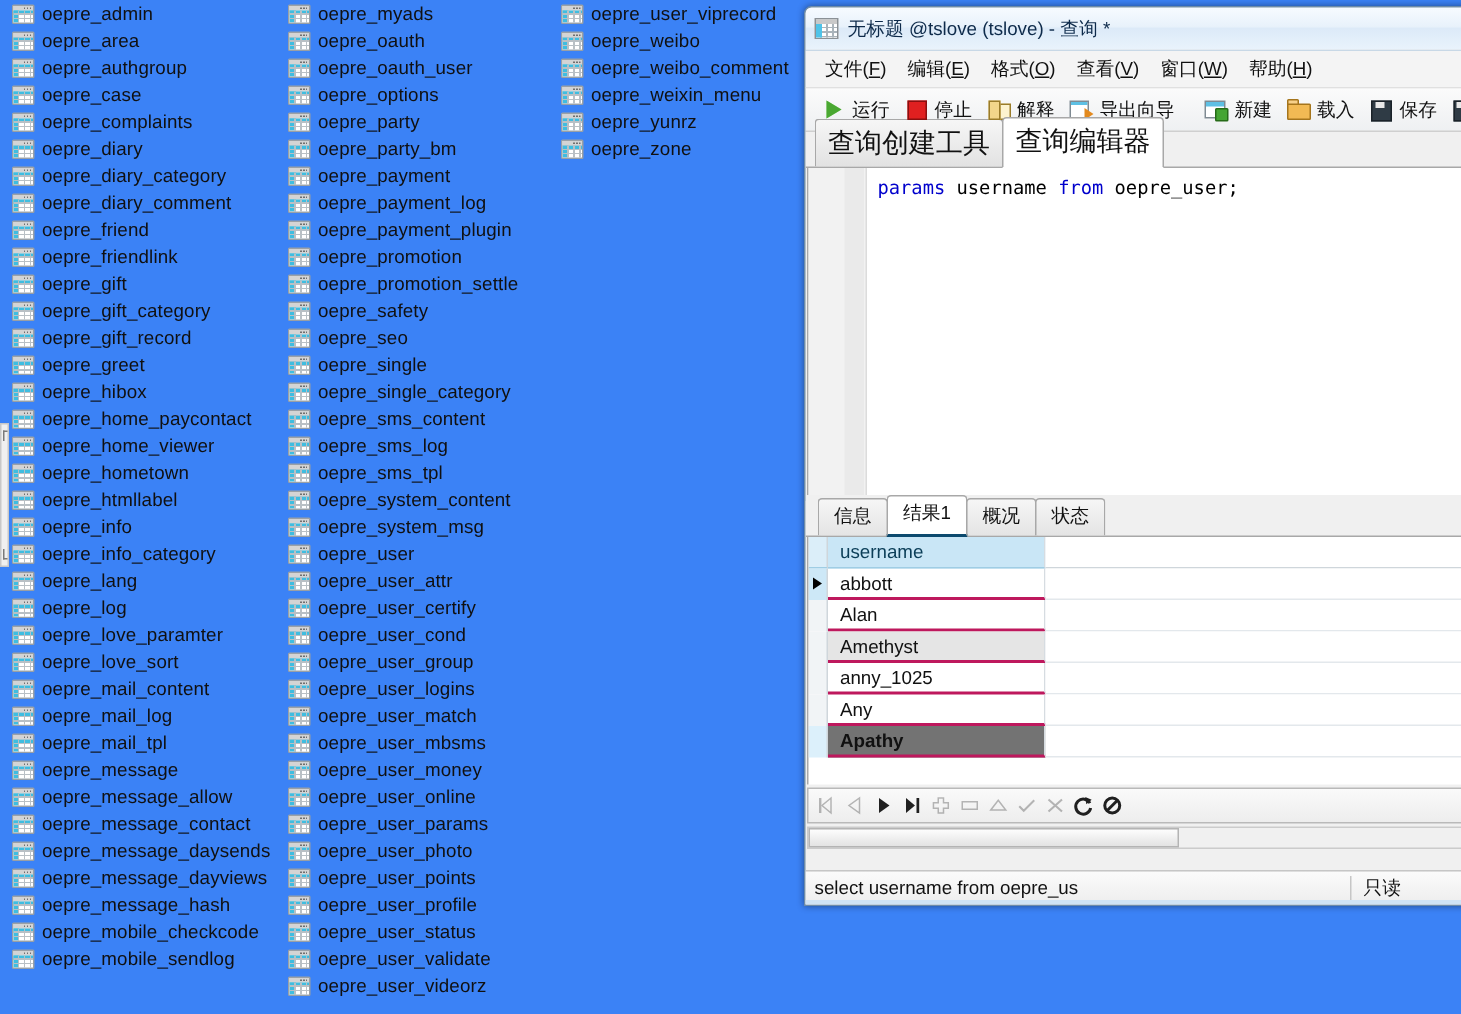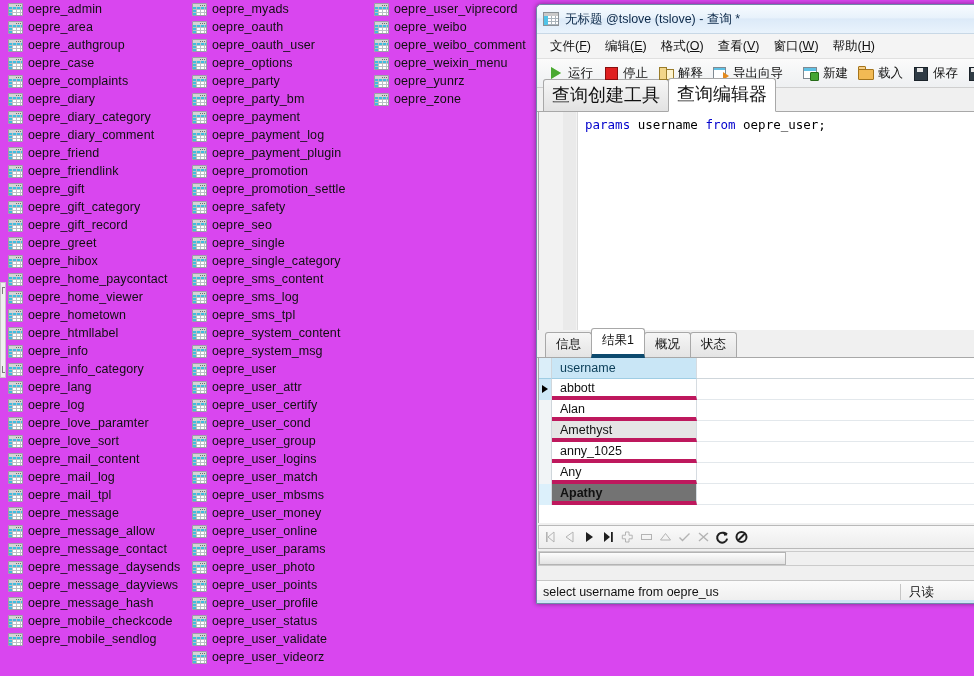--- a/index.html
+++ b/index.html
@@ -5,21 +5,21 @@
   html, body {
     margin: 0; padding: 0;
     width: 974px; height: 676px;
     background: #ffffff;
     font-family: "Liberation Sans", "DejaVu Sans", sans-serif;
     overflow: hidden;
   }
   #root { position: relative; width: 974px; height: 676px; }
 
   
-  #table-list { position: absolute; left: 0; top: 0; width: 974px; height: 676px; background: #d946ef; }
+  #table-list { position: absolute; left: 0; top: 0; width: 974px; height: 676px; background: #3b82f6; }
   .tl-col { position: absolute; top: 0; }
   .tl-item {
     height: 18px; display: flex; align-items: center;
     font-size: 12.5px; color: #101010; white-space: nowrap;
     padding-left: 4px;
   }
   .tl-item .lbl { margin-left: 5px; letter-spacing: 0.1px; }
 
   
   .tbl-icon {
@@ -226,42 +226,42 @@
     height: 23px; display: flex; align-items: flex-end;
     background: #f0f0f0; padding-left: 8px; border-bottom: 1px solid #a8a8a8;
     margin-top: 4px;
   }
   .rtab {
     font-size: 12.5px; color: #111; padding: 3px 10px 4px 10px;
     border: 1px solid #a8a8a8; border-bottom: none;
     background: linear-gradient(to bottom,#f6f6f6,#e4e4e4);
     margin-right: -1px; border-radius: 3px 3px 0 0; cursor: default; white-space: nowrap;
   }
-  .rtab.active { background:#fff; position:relative; top:1px; padding-bottom:5px; z-index:2; border-bottom:4px solid #0c4a6e; }
+  .rtab.active { background:#fff; position:relative; top:1px; padding-bottom:5px; z-index:2; border-bottom:2px solid #0c4a6e; }
 
   
   #res-grid {
     position: relative; height: 165px; background: #ffffff;
     border-left: 1px solid #a8a8a8; border-right: 1px solid #a8a8a8;
     margin: 0 1px; overflow: hidden;
   }
   .grow { display: flex; height: 21px; align-items: stretch; }
   .gmark {
     width: 12px; flex: 0 0 auto; border-right: 1px solid #cfd6db;
     background: #f1f4f6; position: relative;
   }
   .gmark.sel { background: #cde8f7; }
   .gmark .arrow {
     position: absolute; left: 3px; top: 6px; width: 0; height: 0;
     border-left: 6px solid #000; border-top: 4px solid transparent; border-bottom: 4px solid transparent;
   }
   .gcell {
     width: 145px; flex: 0 0 auto; display: flex; align-items: center;
     padding-left: 8px; font-size: 12.5px; color: #111;
-    border-right: 1px solid #d6dce1; border-bottom: 4px solid #be185d;
+    border-right: 1px solid #d6dce1; border-bottom: 2px solid #be185d;
     box-sizing: border-box; white-space: nowrap;
   }
   .grow.header .gcell {
     background: #c9e6f6; color: #0a3d57; border-bottom: 1px solid #9fcde4;
     font-weight: normal;
   }
   .grow.header .gmark { background:#dbeef9; border-bottom:1px solid #9fcde4; }
   .grow.alt .gcell { background: #e5e5e5; }
   .grow.hl .gcell  { background: #737373; font-weight: bold; }
   .grow.hl .gmark  { background: #dcf0fb; }

